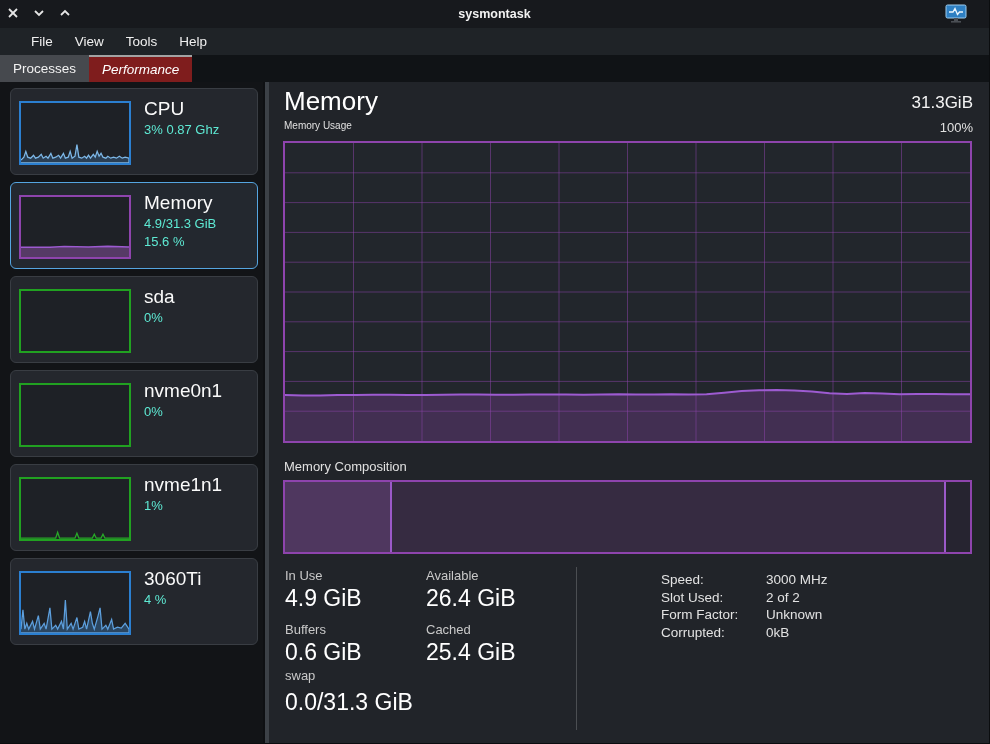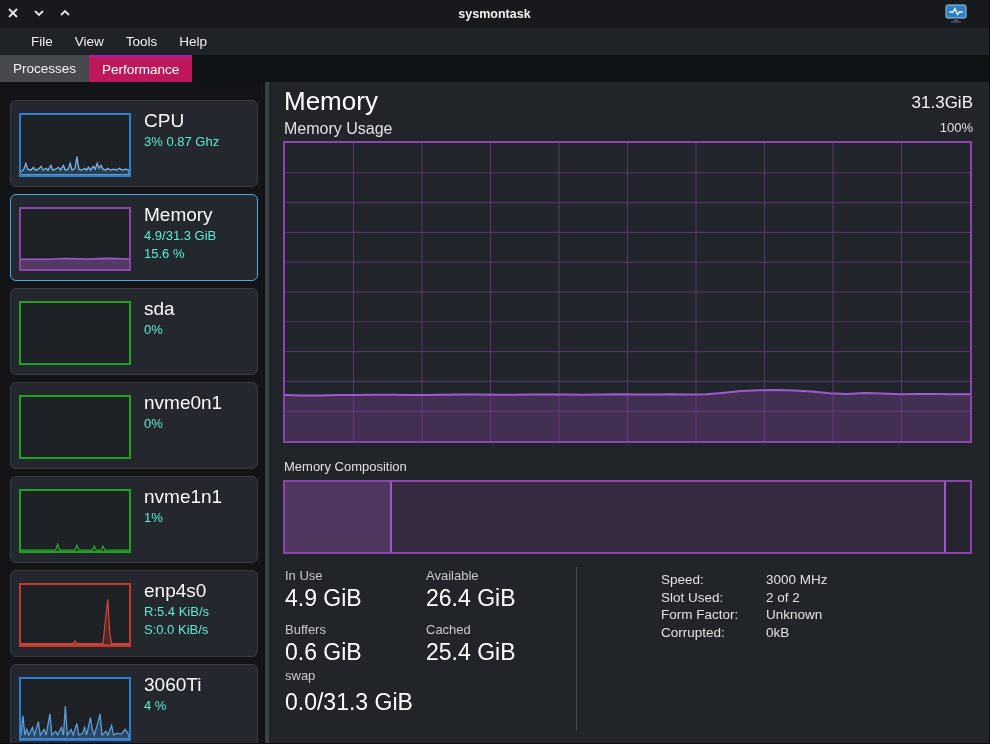--- a/index.html
+++ b/index.html
@@ -17,45 +17,45 @@
 
   
   .menubar{position:absolute;left:0;top:28px;width:100%;height:27px;background:#1f2327;
     display:flex;align-items:center;padding-left:20px;box-sizing:border-box;}
   .menu-item{font-size:13.5px;color:#f0f0f0;padding:4px 11px;}
 
   
   .tabrow{position:absolute;left:0;top:55px;width:100%;height:31px;background:#101316;display:flex;}
   .tab{height:27px;display:flex;align-items:center;padding:0 13px;font-size:13.5px;box-sizing:border-box;}
   .tab.inactive{background:#46494e;color:#f2f2f2;}
-  .tab.active{background:#be185d;border-top:2px solid #a21caf;color:#ffffff;}
+  .tab.active{background:#7f1d1d;border-top:2px solid #a3a3a3;color:#ffffff;font-style:italic;}
 
   
   .content{position:absolute;left:0;top:82px;width:990px;height:662px;background:#121417;}
 
   
   .sidebar{position:absolute;left:0;top:0;width:262px;height:524px;background:#121417;
-    padding:18px 4px 0 10px;box-sizing:border-box;}
+    padding:6px 4px 0 10px;box-sizing:border-box;}
   .card{position:relative;width:248px;height:87px;background:#24272d;border:1px solid #393d43;
     border-radius:6px;margin-bottom:7px;display:flex;box-sizing:border-box;cursor:pointer;}
   .card.selected{border:1px solid #55a5e0;background:#23282f;}
   .spark{width:112px;height:64px;margin:12px 0 0 8px;border:2px solid;box-sizing:border-box;background:#1e2126;}
   .spark svg{width:100%;height:100%;display:block;}
   .meta{margin-left:13px;padding-top:8px;}
   .name{font-size:19px;color:#fafafa;line-height:24px;}
   .sub{font-size:13px;color:#5eead4;line-height:18px;}
 
   
   .splitter{position:absolute;left:263px;top:0;width:6px;height:662px;background:#3c4147;border-left:2px solid #0e1013;}
 
   
   .main{position:absolute;left:269px;top:0;width:721px;height:662px;background:#212429;}
   .main-title{position:absolute;left:15px;top:4px;font-size:26px;color:#ffffff;}
   .capacity{position:absolute;right:17px;top:11px;font-size:17px;color:#f5f5f5;}
-  .usage-label{position:absolute;left:15px;top:38px;font-size:16px;color:#e0e0e0;}
+  .usage-label{position:absolute;left:15px;top:38px;font-size:10px;color:#e0e0e0;}
   .scale-max{position:absolute;right:17px;top:38px;font-size:13px;color:#e0e0e0;}
   .graph-box{position:absolute;left:14px;top:59px;width:689px;height:302px;
     border:2px solid #8e44ad;box-sizing:border-box;background:#22262c;}
   .graph-box svg{width:100%;height:100%;display:block;}
   .composition-label{position:absolute;left:15px;top:377px;font-size:13px;color:#e0e0e0;}
   .composition-bar{position:absolute;left:14px;top:398px;width:689px;height:74px;
     border:2px solid #8e44ad;box-sizing:border-box;display:flex;background:#1d2025;}
   .seg-inuse{background:rgba(155,89,182,0.40);border-right:2px solid #9b59c9;box-sizing:border-box;}
   .seg-cached{background:rgba(155,89,182,0.20);border-right:2px solid #9b59c9;box-sizing:border-box;}
   .seg-free{background:rgba(155,89,182,0.08);}
@@ -174,32 +174,20 @@
           <svg viewBox="0 0 112 62" preserveAspectRatio="none">
             <polyline fill="none" stroke="#27a827" stroke-width="1.3" points="0,61 36,61 38,55 40,61 56,61 58,56 60,61 74,61 76,57 78,61 83,61 85,57 87,61 112,61"></polyline>
           </svg>
         </div>
         <div class="meta">
           <div class="name">nvme1n1</div>
           <div class="sub">1%</div>
         </div>
       </div>
 
-      <div class="card">
-        <div class="spark" style="border-color:#c0392b">
-          <svg viewBox="0 0 112 62" preserveAspectRatio="none">
-            <polyline fill="rgba(192,57,43,0.3)" stroke="#d04438" stroke-width="1.3" points="0,60.5 54,60.5 56,58 58,60.5 85,60.5 88,32 90,15 92,50 94,60.5 112,60.5 112,62 0,62"></polyline>
-          </svg>
-        </div>
-        <div class="meta">
-          <div class="name">enp4s0</div>
-          <div class="sub">R:5.4 KiB/s</div>
-          <div class="sub">S:0.0 KiB/s</div>
-        </div>
-      </div>
 
       <div class="card">
         <div class="spark" style="border-color:#2b7fd0">
           <svg viewBox="0 0 112 62" preserveAspectRatio="none">
             <polyline fill="rgba(70,140,210,0.35)" stroke="#5d9fdd" stroke-width="1.3" points="0,58 2,38 4,58 6,52 8,58 12,50 14,58 18,44 20,58 24,52 26,58 30,36 32,58 36,54 38,58 42,50 44,58 46,28 48,58 52,52 54,58 58,46 60,58 64,56 66,50 68,58 72,40 74,52 76,58 80,44 82,36 84,58 88,54 90,58 94,48 96,58 100,56 104,57 108,52 112,58 112,62 0,62"></polyline>
           </svg>
         </div>
         <div class="meta">
           <div class="name">3060Ti</div>
           <div class="sub">4 %</div>

